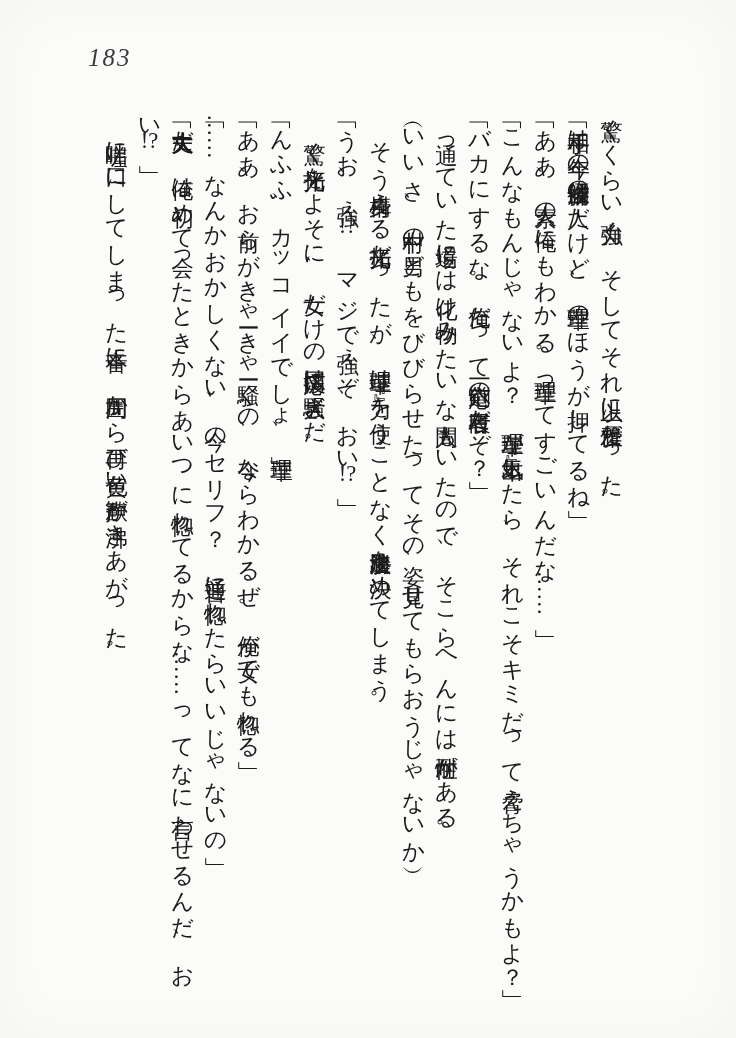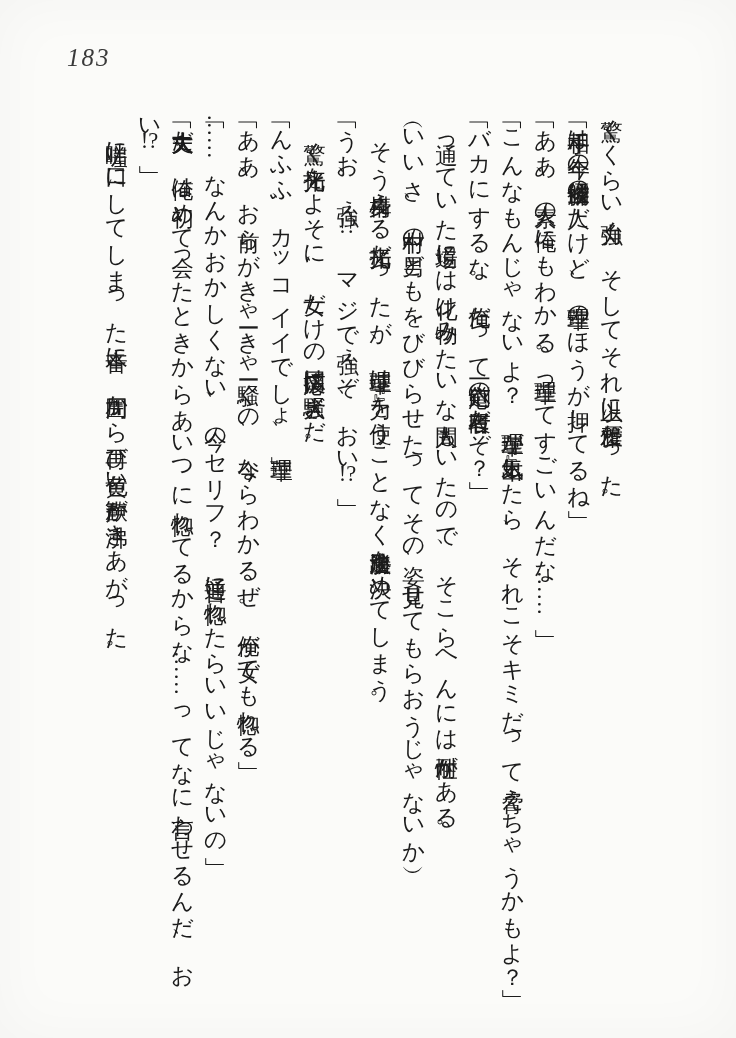--- a/index.html
+++ b/index.html
@@ -17,21 +17,21 @@
   }
   .page{
     position:absolute;
     inset:0;
     background:var(--paper);
     box-shadow:inset 0 0 60px rgba(0,0,0,0.03);
   }
   .page-number{
     position:absolute;
     top:44px;
-    left:67px;
+    left:88px;
     font-style:italic;
     font-size:25px;
     letter-spacing:2px;
     color:var(--folio);
   }
   .text-block{
     position:absolute;
     top:103px;
     right:108px;
     width:561px;

